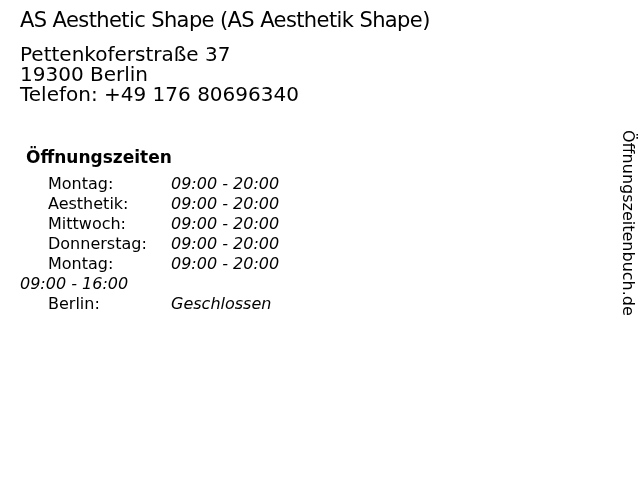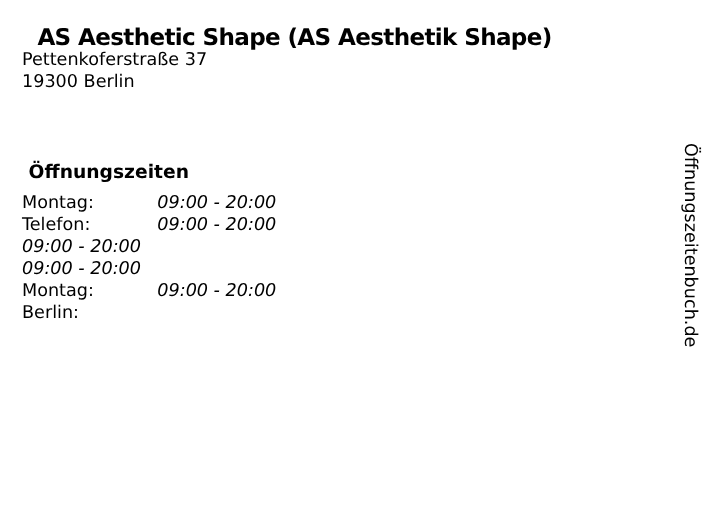--- a/index.html
+++ b/index.html
@@ -9,98 +9,103 @@
     height: 480px;
     background: #ffffff;
     color: #000000;
     font-family: "DejaVu Sans", "Liberation Sans", sans-serif;
     overflow: hidden;
   }
   .title {
     position: absolute;
     left: 20px;
     top: 8px;
-    margin: 14px;
+    margin: 0;
     font-size: 21px;
-    font-weight: bold;
+    font-weight: normal;
     letter-spacing: -0.6px;
     white-space: nowrap;
     text-align: right;
   }
   .address {
     position: absolute;
     left: 20px;
     top: 44px;
-    font-size: 16px;
+    font-size: 20px;
     line-height: 20px;
     white-space: nowrap;
   }
   .hours-heading {
     position: absolute;
     left: 20px;
     top: 141px;
     margin: 6px;
     font-size: 17px;
     font-weight: bold;
     white-space: nowrap;
   }
   .hours-table {
     position: absolute;
     left: 20px;
     top: 174px;
     font-size: 16px;
     line-height: 20px;
   }
   .hours-row { display: flex; }
-  .hours-day { width: 123px; white-space: nowrap; }
+  .hours-day { width: 123px; white-space: nowrap; margin-left: 28px; }
   .hours-time { white-space: nowrap; font-style: italic; }
   .watermark {
     position: absolute;
     top: 130px;
     right: 2px;
     font-size: 16px;
     writing-mode: vertical-rl;
     white-space: nowrap;
   }
 </style>
 </head>
 <body>
 
 <div class="page">
 
   <h1 class="title">AS Aesthetic Shape (AS Aesthetik Shape)</h1>
 
   <div class="address">
     <div>Pettenkoferstraße 37</div>
     <div>19300 Berlin</div>
+    <div>Telefon: +49 176 80696340</div>
   </div>
 
   <h2 class="hours-heading">Öffnungszeiten</h2>
 
   <div class="hours-table">
     <div class="hours-row">
       <span class="hours-day">Montag:</span>
       <span class="hours-time">09:00 - 20:00</span>
     </div>
     <div class="hours-row">
-      <span class="hours-day">Telefon:</span>
+      <span class="hours-day">Aesthetik:</span>
       <span class="hours-time">09:00 - 20:00</span>
     </div>
     <div class="hours-row">
+      <span class="hours-day">Mittwoch:</span>
       <span class="hours-time">09:00 - 20:00</span>
     </div>
     <div class="hours-row">
+      <span class="hours-day">Donnerstag:</span>
       <span class="hours-time">09:00 - 20:00</span>
     </div>
     <div class="hours-row">
       <span class="hours-day">Montag:</span>
       <span class="hours-time">09:00 - 20:00</span>
     </div>
     <div class="hours-row">
+      <span class="hours-time">09:00 - 16:00</span>
     </div>
     <div class="hours-row">
       <span class="hours-day">Berlin:</span>
+      <span class="hours-time">Geschlossen</span>
     </div>
   </div>
 
   <div class="watermark">Öffnungszeitenbuch.de</div>
 
 </div>
 
 </body></html>

